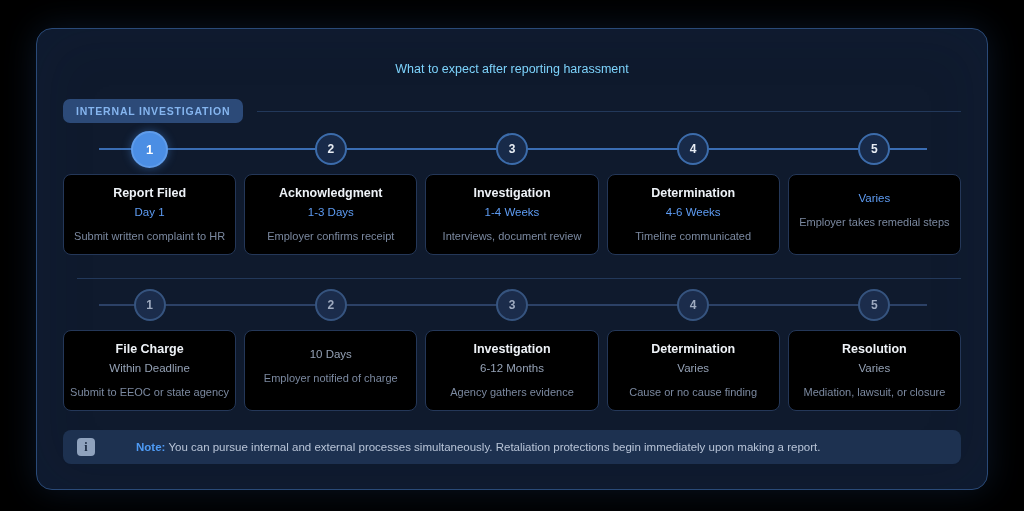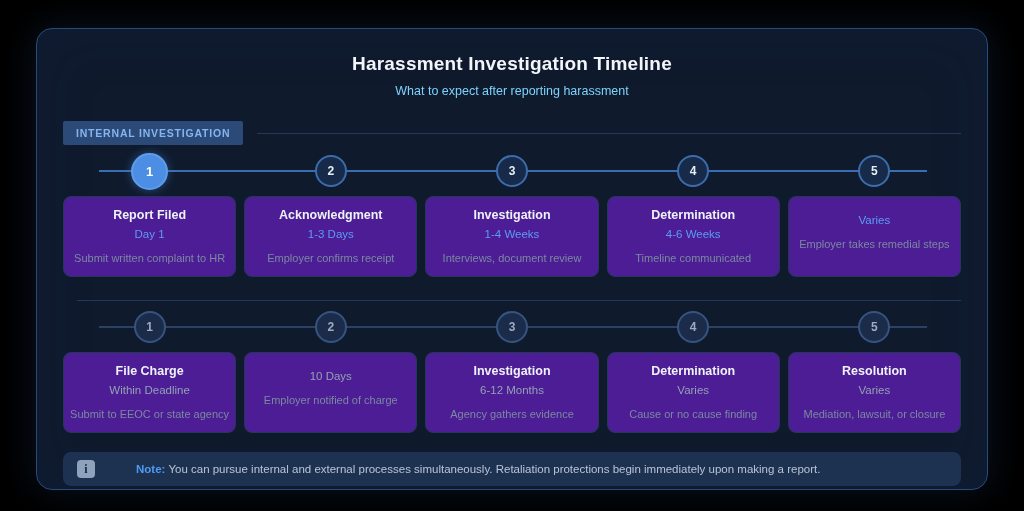--- a/index.html
+++ b/index.html
@@ -34,21 +34,21 @@
   }
   .section { margin-top: 23px; }
   .section-header { display: flex; align-items: center; }
   .badge {
     background: #2c4a78;
     color: #85b5ef;
     font-size: 10.5px;
     font-weight: 700;
     letter-spacing: 0.8px;
     padding: 6px 13px;
-    border-radius: 2px;
+    border-radius: 7px;
     white-space: nowrap;
   }
   .header-line {
     flex: 1;
     height: 1px;
     background: #22385a;
     margin-left: 14px;
   }
   .timeline {
     position: relative;
@@ -98,21 +98,21 @@
     border: 2px solid #36547f;
     color: #9fabc0;
   }
   .cards {
     display: grid;
     grid-template-columns: repeat(5, 1fr);
     gap: 8px;
     margin-top: 2px;
   }
   .card {
-    background: #4c1d95;
+    background: #000000;
     border: 1px solid #243758;
     border-radius: 8px;
     padding: 11px 6px 12px 6px;
     text-align: center;
     min-height: 61px;
   }
   .card-title {
     color: #eef2f7;
     font-size: 12.5px;
     font-weight: 700;
@@ -146,21 +146,20 @@
     display: flex; align-items: center; justify-content: center;
   }
   .note-text { font-size: 11.5px; color: #b9c5d8; }
   .note-label { color: #4e9bf5; font-weight: 700; padding-left: 31px; }
 </style>
 </head>
 <body>
 
 <div class="panel">
 
-  <div class="page-title">Harassment Investigation Timeline</div>
   <div class="page-subtitle">What to expect after reporting harassment</div>
 
   <div class="section internal">
     <div class="section-header">
       <div class="badge">INTERNAL INVESTIGATION</div>
       <div class="header-line"></div>
     </div>
     <div class="timeline internal">
       <div class="track"></div>
       <div class="steps">

